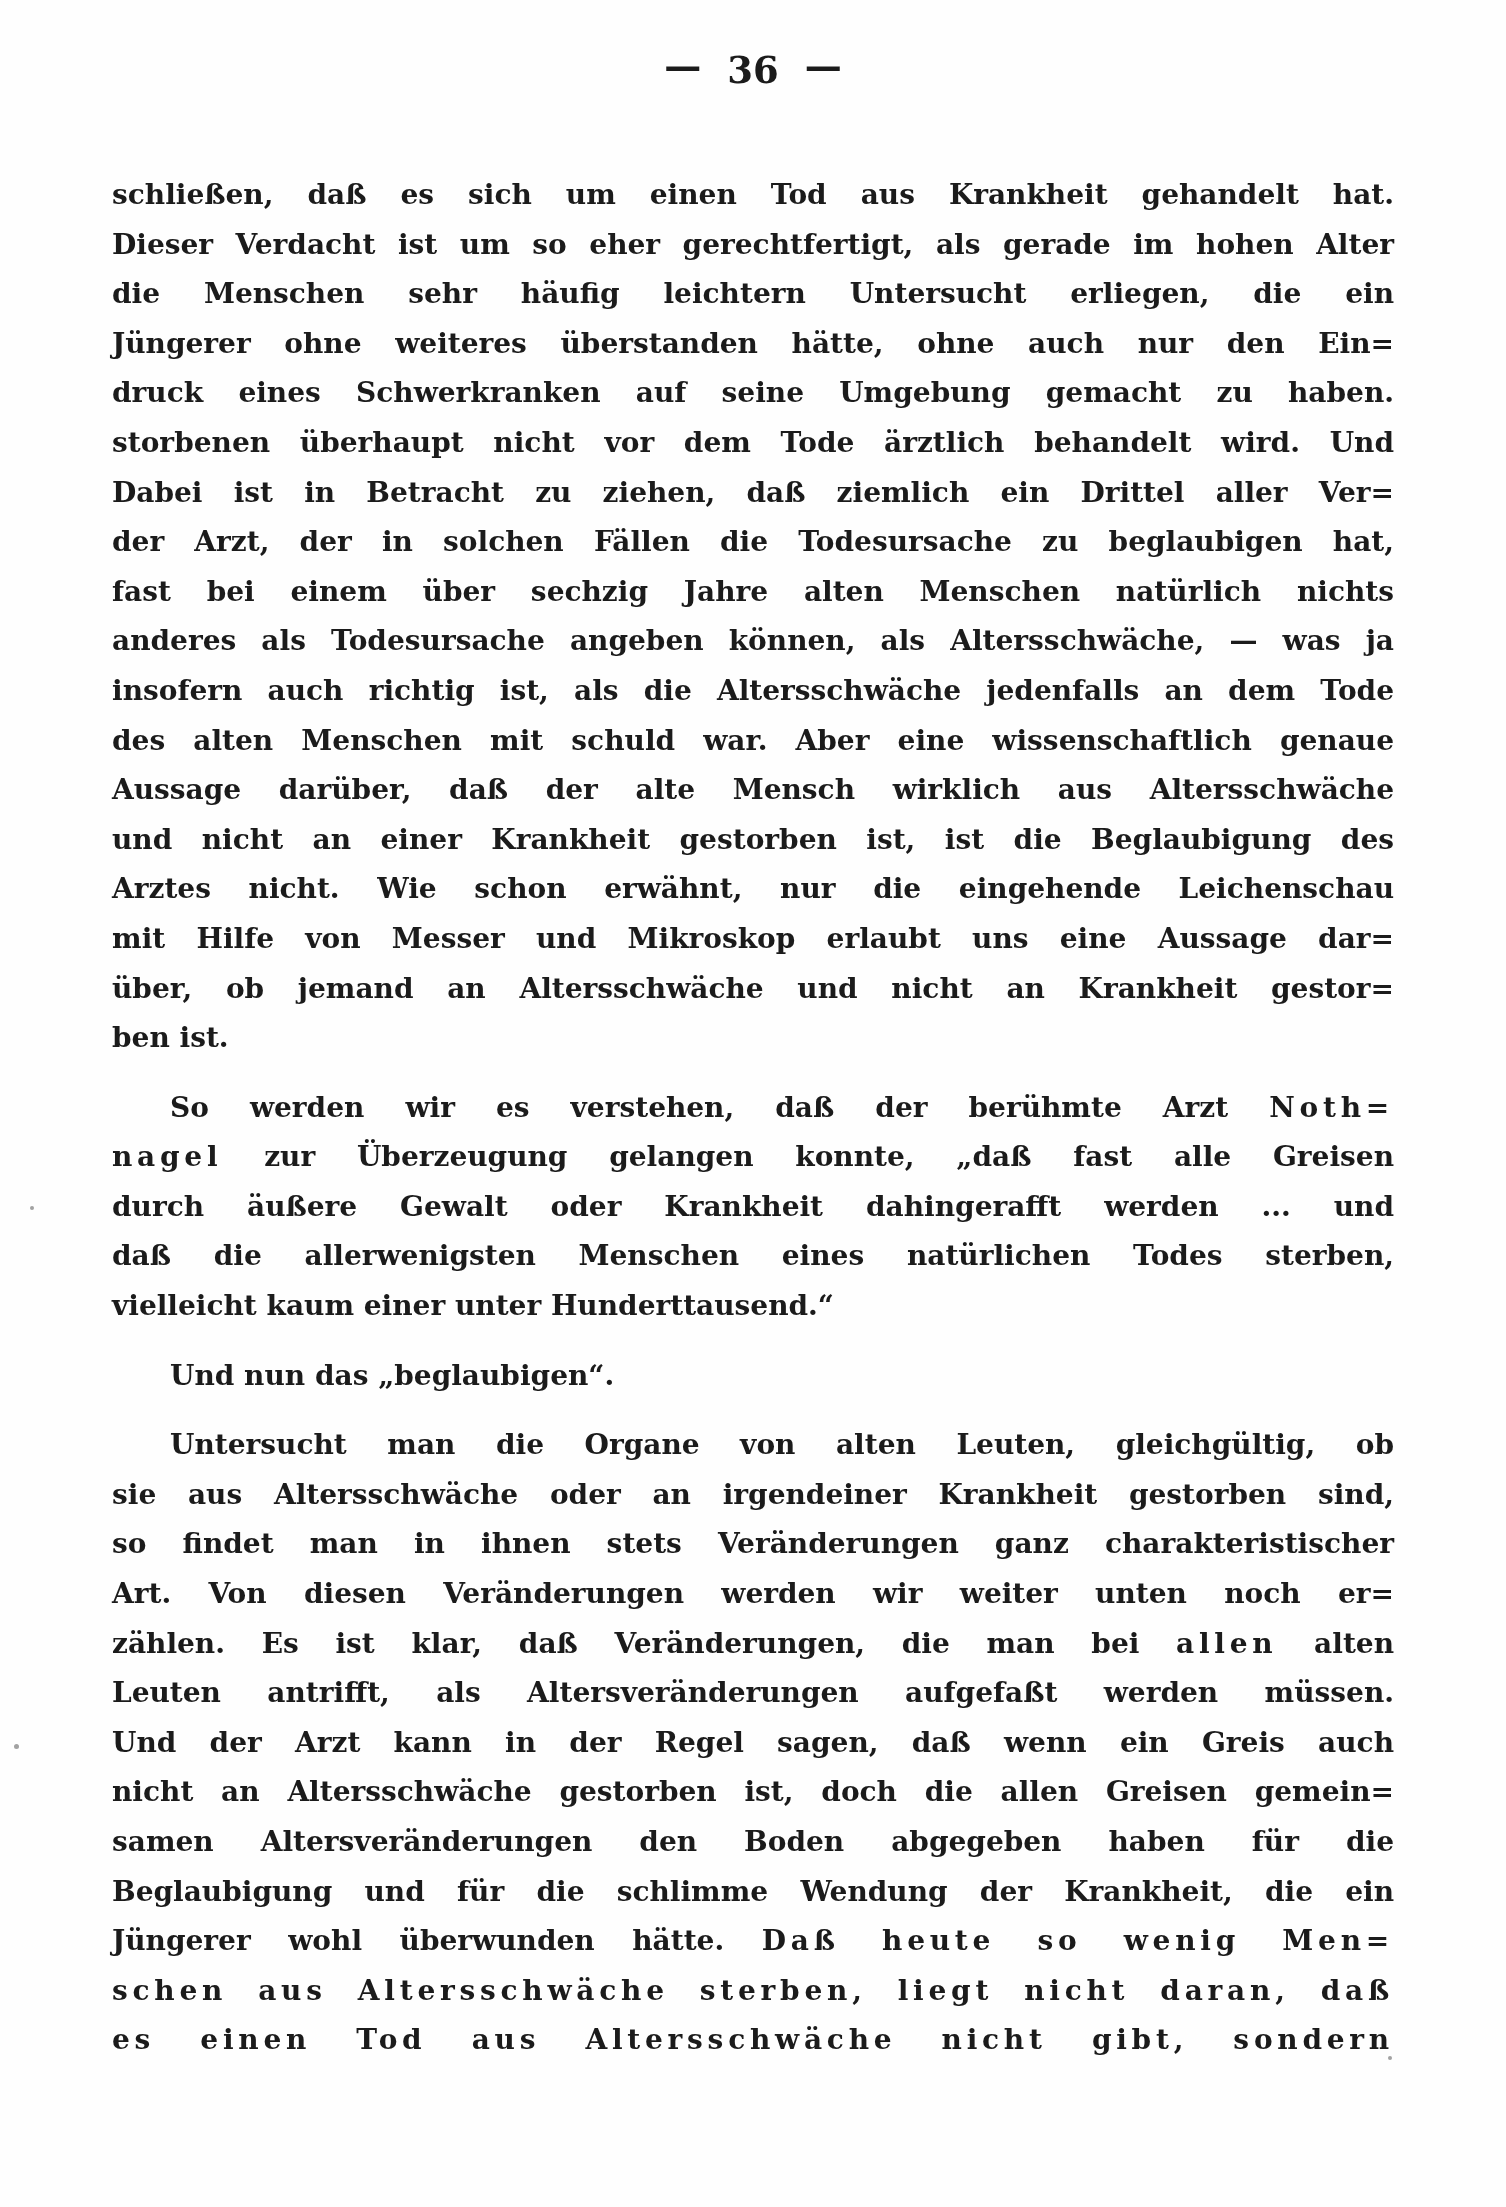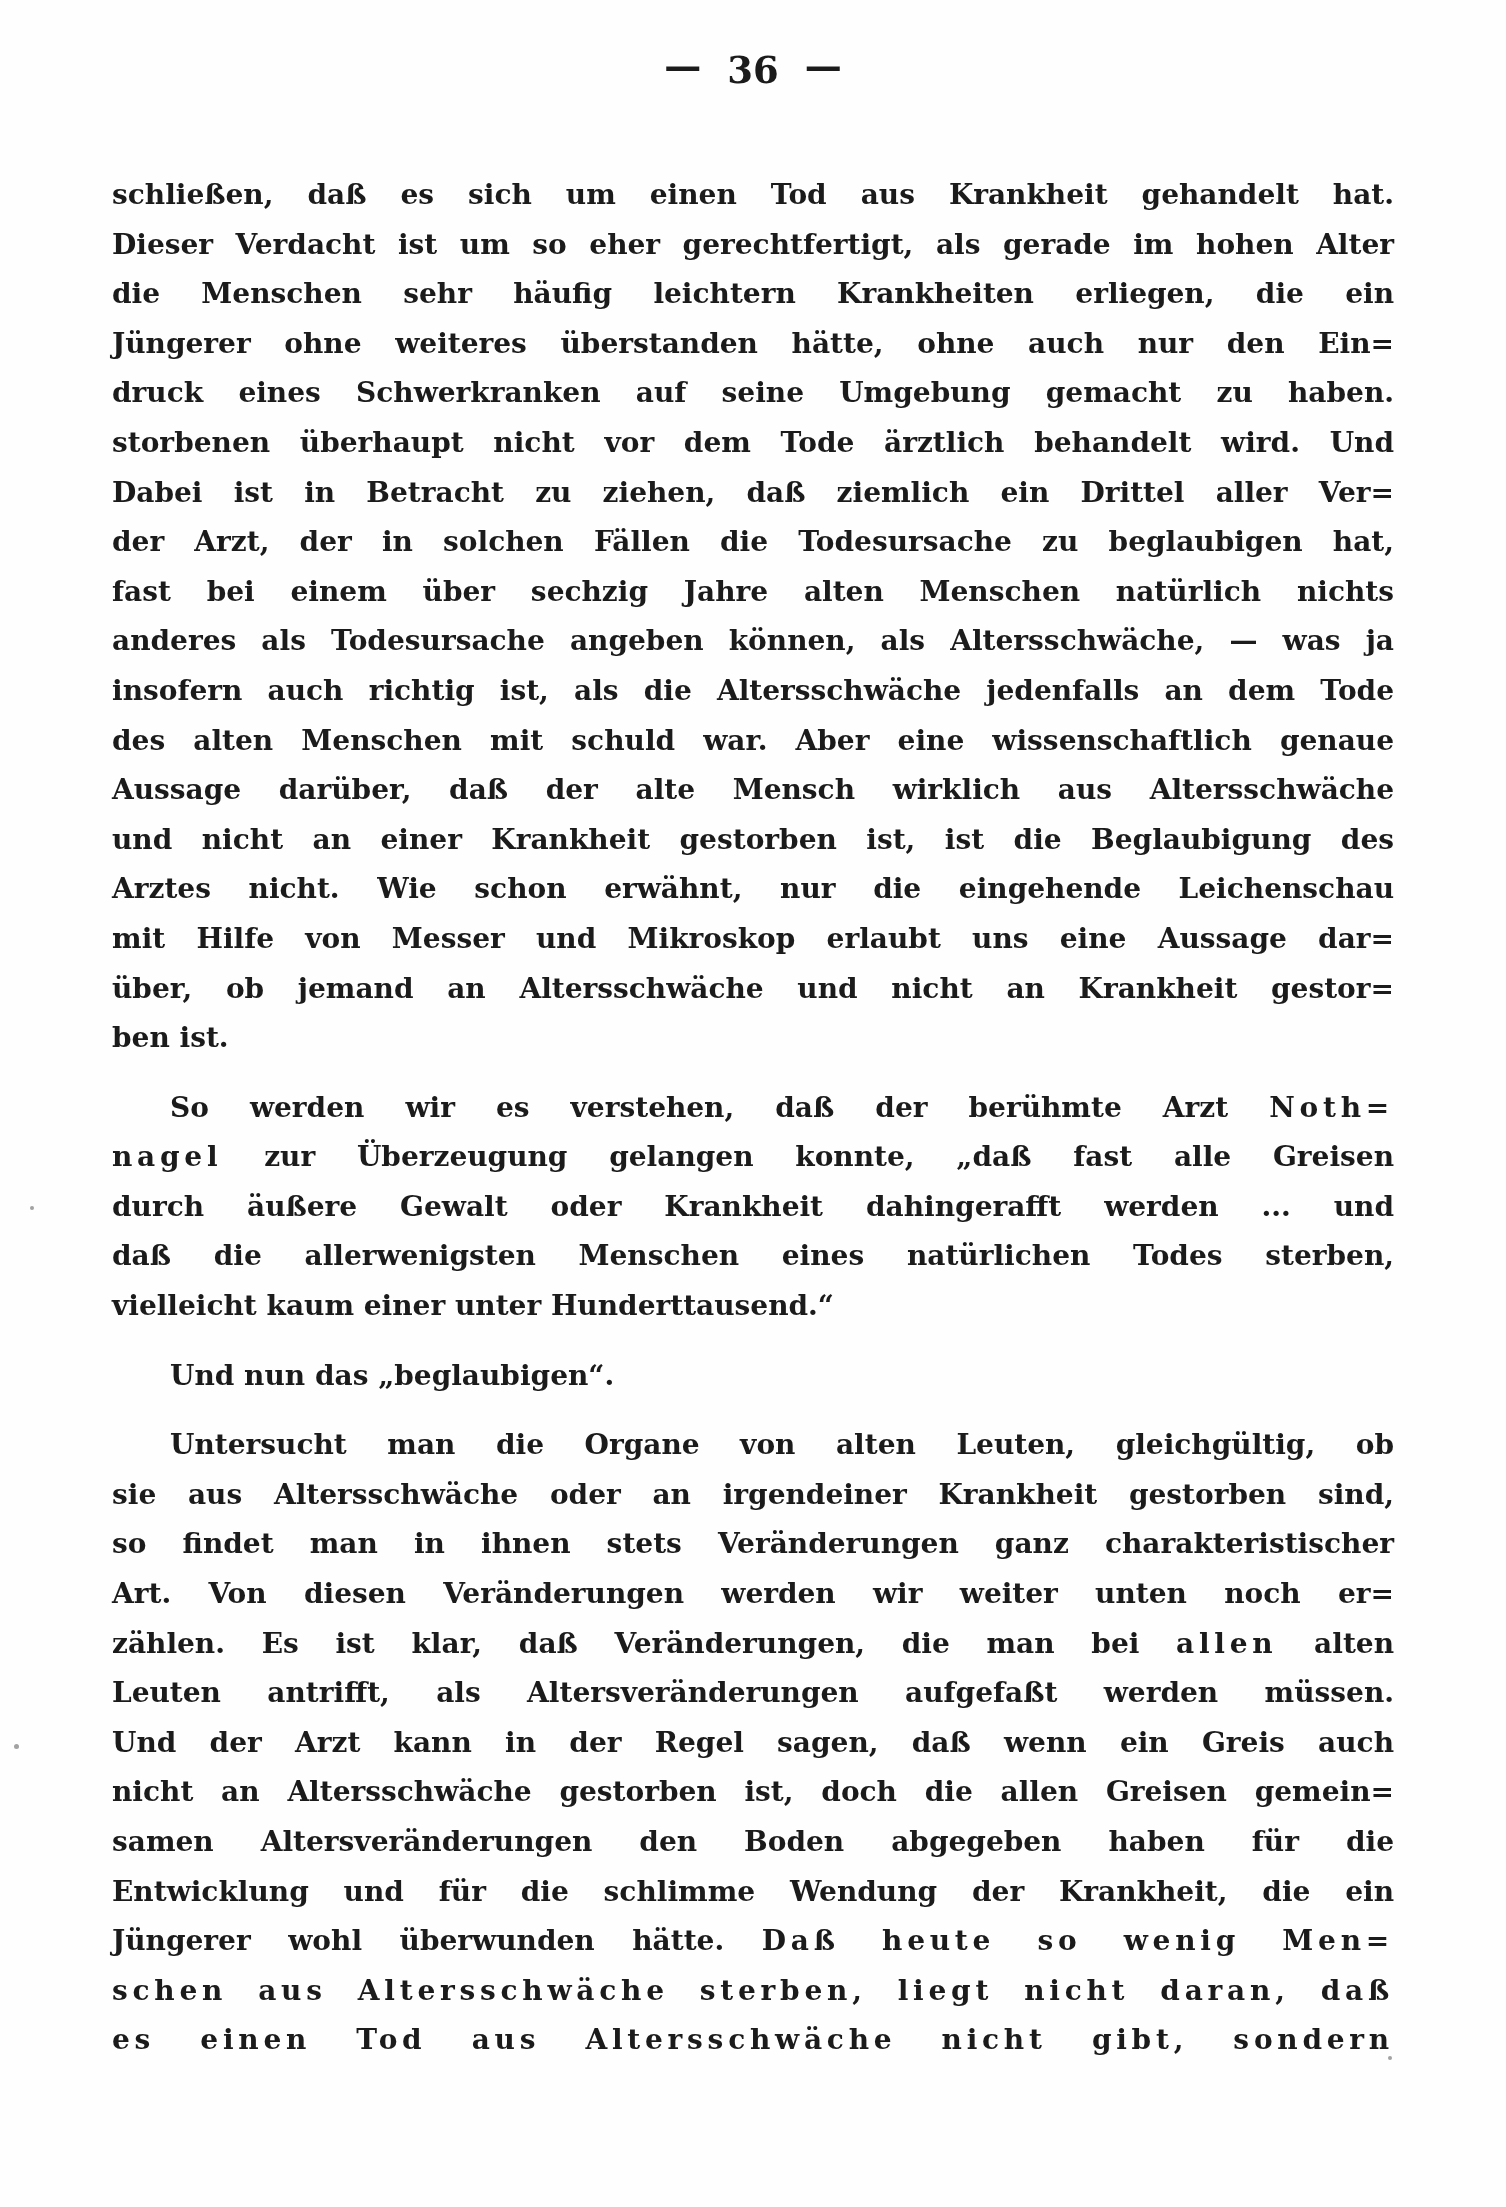--- a/index.html
+++ b/index.html
@@ -71,21 +71,21 @@
 <div class="page">
 
   <div class="page-header">
     <span class="dash">—</span><span>36</span><span class="dash">—</span>
   </div>
 
   <div class="text-block">
       <div class="paragraph">
         <div class="line"><span class="plain">schließen, daß es sich um einen Tod aus Krankheit gehandelt hat.</span></div>
         <div class="line"><span class="plain">Dieser Verdacht ist um so eher gerechtfertigt, als gerade im hohen Alter</span></div>
-        <div class="line"><span class="plain">die Menschen sehr häufig leichtern Krankheiten erliegen, die ein</span></div>
+        <div class="line"><span class="plain">die Menschen sehr häufig leichtern Untersucht erliegen, die ein</span></div>
         <div class="line"><span class="plain">Jüngerer ohne weiteres überstanden hätte, ohne auch nur den Ein=</span></div>
         <div class="line"><span class="plain">druck eines Schwerkranken auf seine Umgebung gemacht zu haben.</span></div>
         <div class="line"><span class="plain">storbenen überhaupt nicht vor dem Tode ärztlich behandelt wird. Und</span></div>
         <div class="line"><span class="plain">Dabei ist in Betracht zu ziehen, daß ziemlich ein Drittel aller Ver=</span></div>
         <div class="line"><span class="plain">der Arzt, der in solchen Fällen die Todesursache zu beglaubigen hat,</span></div>
         <div class="line"><span class="plain">fast bei einem über sechzig Jahre alten Menschen natürlich nichts</span></div>
         <div class="line"><span class="plain">anderes als Todesursache angeben können, als Altersschwäche, — was ja</span></div>
         <div class="line"><span class="plain">insofern auch richtig ist, als die Altersschwäche jedenfalls an dem Tode</span></div>
         <div class="line"><span class="plain">des alten Menschen mit schuld war.  Aber eine wissenschaftlich genaue</span></div>
         <div class="line"><span class="plain">Aussage darüber, daß der alte Mensch wirklich aus Altersschwäche</span></div>
@@ -108,21 +108,21 @@
       <div class="paragraph">
         <div class="line indent"><span class="plain">Untersucht man die Organe von alten Leuten, gleichgültig, ob</span></div>
         <div class="line"><span class="plain">sie aus Altersschwäche oder an irgendeiner Krankheit gestorben sind,</span></div>
         <div class="line"><span class="plain">so findet man in ihnen stets Veränderungen ganz charakteristischer</span></div>
         <div class="line"><span class="plain">Art.  Von diesen Veränderungen werden wir weiter unten noch er=</span></div>
         <div class="line"><span class="plain">zählen.  Es ist klar, daß Veränderungen, die man bei </span><span class="gesperrt">allen</span><span class="plain"> alten</span></div>
         <div class="line"><span class="plain">Leuten antrifft, als Altersveränderungen aufgefaßt werden müssen.</span></div>
         <div class="line"><span class="plain">Und der Arzt kann in der Regel sagen, daß wenn ein Greis auch</span></div>
         <div class="line"><span class="plain">nicht an Altersschwäche gestorben ist, doch die allen Greisen gemein=</span></div>
         <div class="line"><span class="plain">samen Altersveränderungen den Boden abgegeben haben für die</span></div>
-        <div class="line"><span class="plain">Entwicklung und für die schlimme Wendung der Krankheit, die ein</span></div>
+        <div class="line"><span class="plain">Beglaubigung und für die schlimme Wendung der Krankheit, die ein</span></div>
         <div class="line"><span class="plain">Jüngerer wohl überwunden hätte.  </span><span class="gesperrt">Daß heute so wenig Men=</span></div>
         <div class="line"><span class="gesperrt">schen aus Altersschwäche sterben, liegt nicht daran, daß</span></div>
         <div class="line"><span class="gesperrt">es einen Tod aus Altersschwäche nicht gibt, sondern</span></div>
       </div>
     </div>
 
   <div class="speck" style="left:14px; top:1744px; width:5px; height:5px;"></div>
   <div class="speck" style="left:30px; top:1206px; width:4px; height:4px;"></div>
   <div class="speck" style="left:1388px; top:2056px; width:4px; height:4px;"></div>
 

